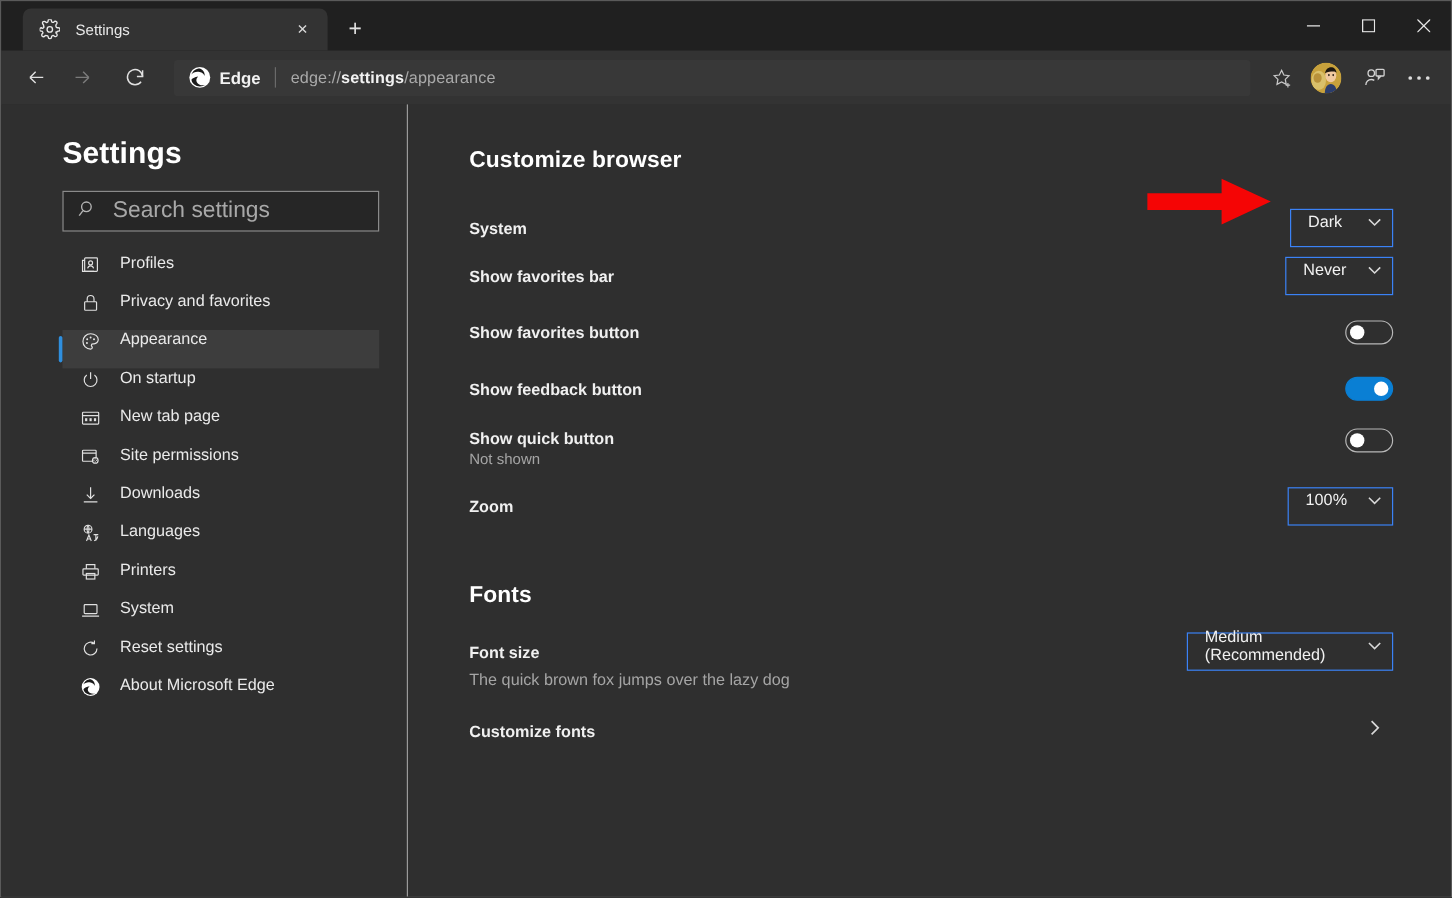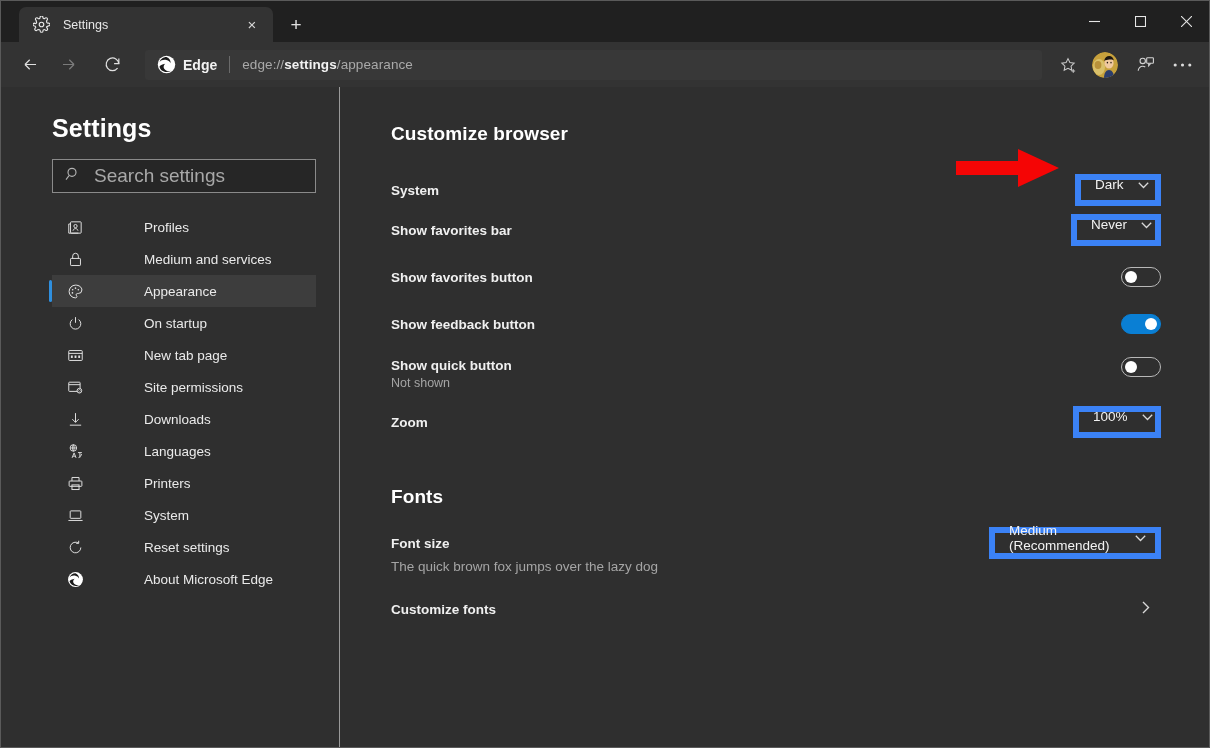--- a/index.html
+++ b/index.html
@@ -54,36 +54,36 @@
   .sidebar { width:339px; flex:0 0 339px; background:#2f2f2f;
              border-right:1px solid #9a9a9a; padding-top:27px; }
   .settings-title { color:#ffffff; font-size:25px; font-weight:bold;
                     margin:0 0 16px 51px; letter-spacing:.1px; }
   .searchbox { width:264px; height:34px; margin:0 0 18px 51px;
                border:1px solid #8a8a8a; background:#262626; display:flex;
                align-items:center; padding-left:12px; }
   .search-ph { color:#a8a8a8; font-size:19px; margin-left:13px; }
   .navlist { list-style:none; }
   .navitem { height:32px; margin-left:51px; width:264px; display:flex;
-             align-items:center; position:relative; padding-left:14px;gap:44px; }
+             align-items:flex-start; position:relative; padding-left:14px; }
   .navitem.active { background:#3d3d3d; }
   .navitem.active::before { content:""; position:absolute; left:-3px; top:5px;
              width:3px; height:22px; background:#2f8fde; border-radius:2px; }
   .navicon { width:18px; height:18px; flex:0 0 18px; display:flex;
              align-items:center; justify-content:center; }
   .navlabel { color:#eaeaea; font-size:13.5px; margin-left:16px; white-space:nowrap; }
 
   
   .main { flex:1; padding:36px 0 0 51px; position:relative; }
   .section-h { color:#ffffff; font-size:19px; font-weight:bold; letter-spacing:.1px; }
   .row { width:770px; display:flex; align-items:center; min-height:26px;
          position:relative; }
   .row-label { color:#f0f0f0; font-size:13.5px; font-weight:bold; flex:1; }
   .sub { color:#a5a5a5; font-size:12.5px; margin-top:3px; }
-  .dropdown { border:6px solid #3b82f6; background:#2f2f2f; height:32px;
+  .dropdown { border:1px solid #3b82f6; background:#2f2f2f; height:32px;
               display:flex; align-items:center; justify-content:space-between;
               padding:0 9px 11px 14px; color:#f2f2f2; font-size:13.5px; gap:14px; }
   .toggle { width:40px; height:20px; border-radius:10px; position:relative;
             flex:0 0 40px; }
   .toggle.off { background:#2f2f2f; border:1px solid #b8b8b8; }
   .toggle.on { background:#0a7fd4; border:1px solid #0a7fd4; }
   .knob { position:absolute; width:12px; height:12px; border-radius:50%;
           background:#ffffff; top:50%; transform:translateY(-50%); }
   .toggle.off .knob { left:3px; }
   .toggle.on .knob { right:3px; }
@@ -228,21 +228,21 @@
           </span>
           <span class="navlabel">Profiles</span>
         </li>
         <li class="navitem">
           <span class="navicon">
             <svg width="17" height="17" viewBox="0 0 24 24" fill="none" stroke="#e0e0e0" stroke-width="1.4">
               <rect x="5" y="10.5" width="14" height="10" rx="1"></rect>
                 <path d="M8 10.5V7.2a4 4 0 018 0v3.3"></path>
             </svg>
           </span>
-          <span class="navlabel">Medium and services</span>
+          <span class="navlabel">Privacy and favorites</span>
         </li>
         <li class="navitem active">
           <span class="navicon">
             <svg width="17" height="17" viewBox="0 0 24 24" fill="none" stroke="#e6e6e6" stroke-width="1.4">
               <path d="M12 3a9 9 0 000 18c1.3 0 2-.8 2-1.7 0-.6-.3-1-.6-1.4-.3-.4-.5-.8-.5-1.3 0-1 .8-1.8 1.8-1.8H16a5 5 0 005-5c0-3.9-4-6.8-9-6.8z"></path>
               <circle cx="8" cy="9.5" r="1.15" fill="#e6e6e6" stroke="none"></circle>
               <circle cx="12" cy="7.3" r="1.15" fill="#e6e6e6" stroke="none"></circle>
               <circle cx="16" cy="9.5" r="1.15" fill="#e6e6e6" stroke="none"></circle>
               <circle cx="7.7" cy="14" r="1.15" fill="#e6e6e6" stroke="none"></circle>
             </svg>

